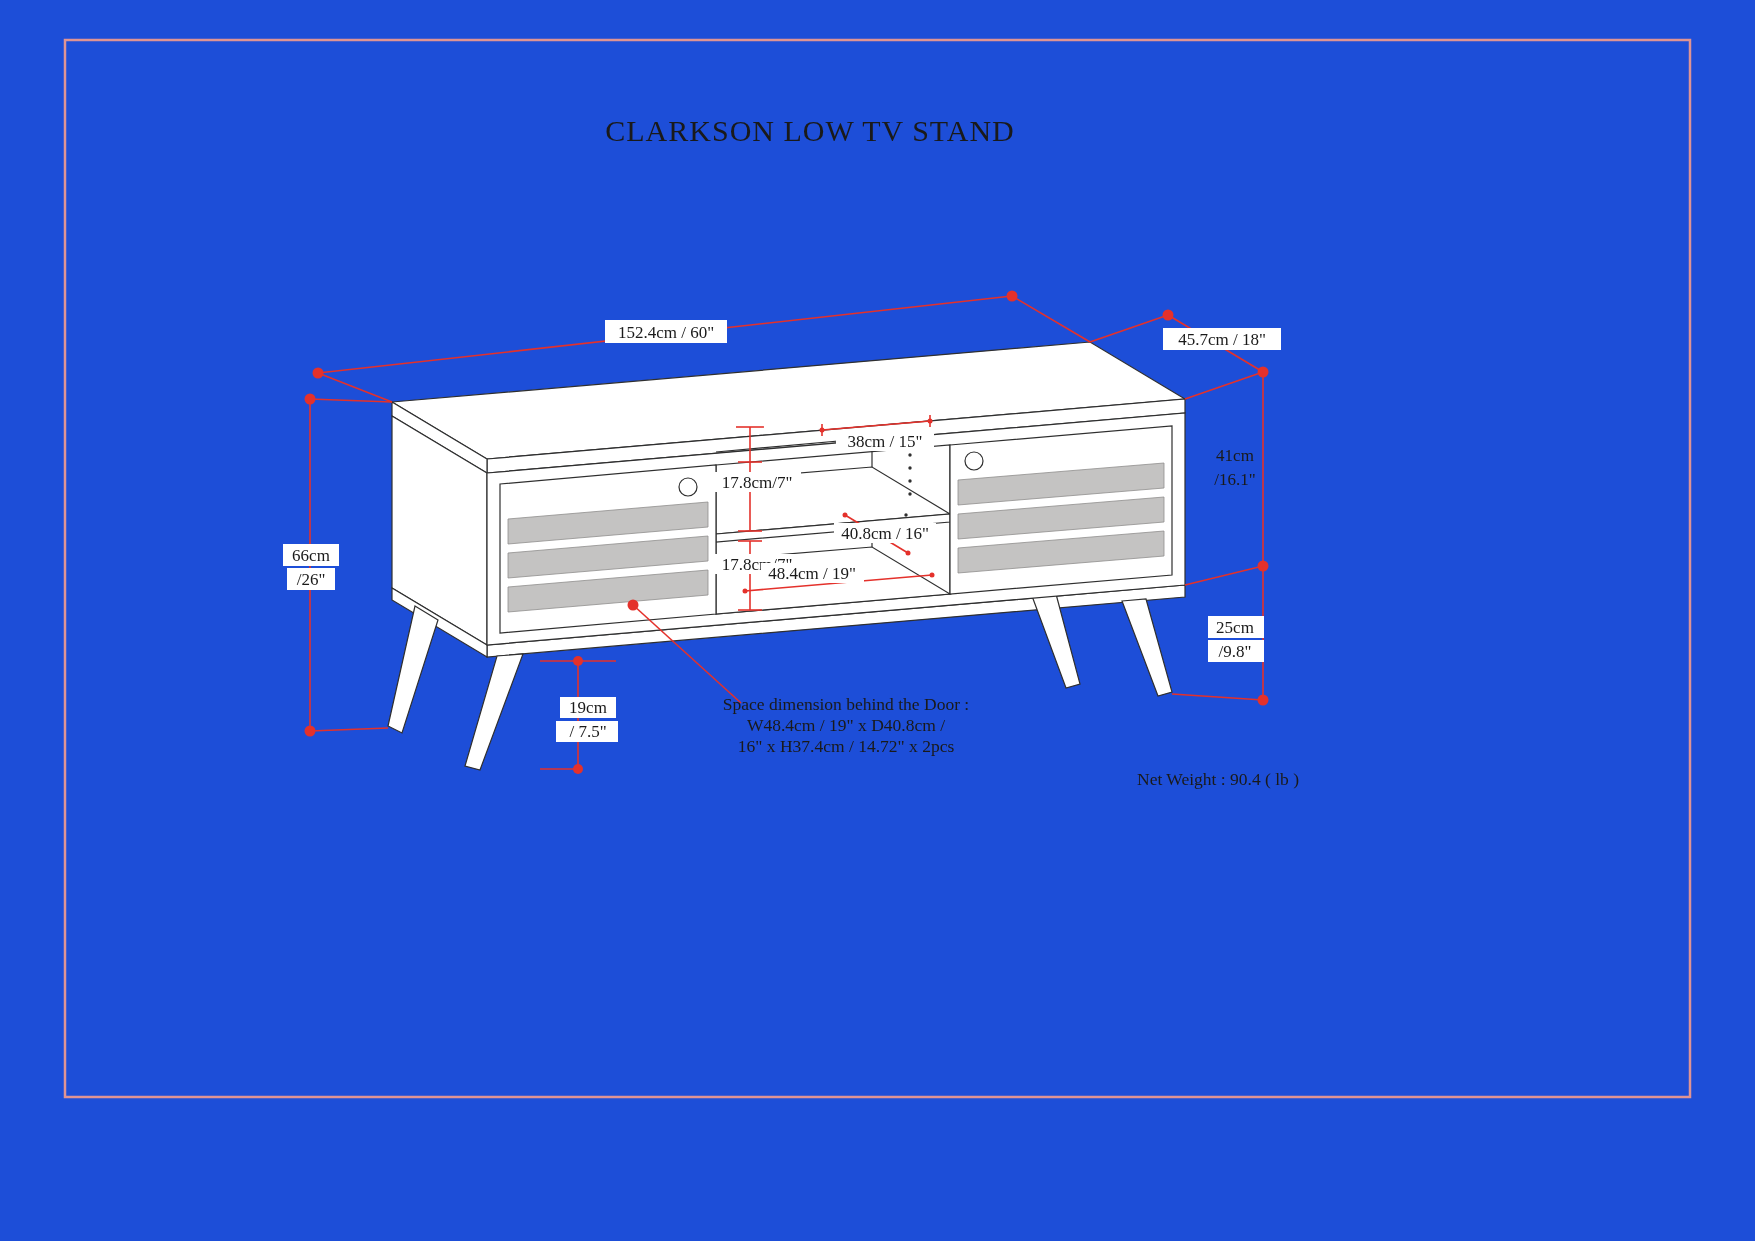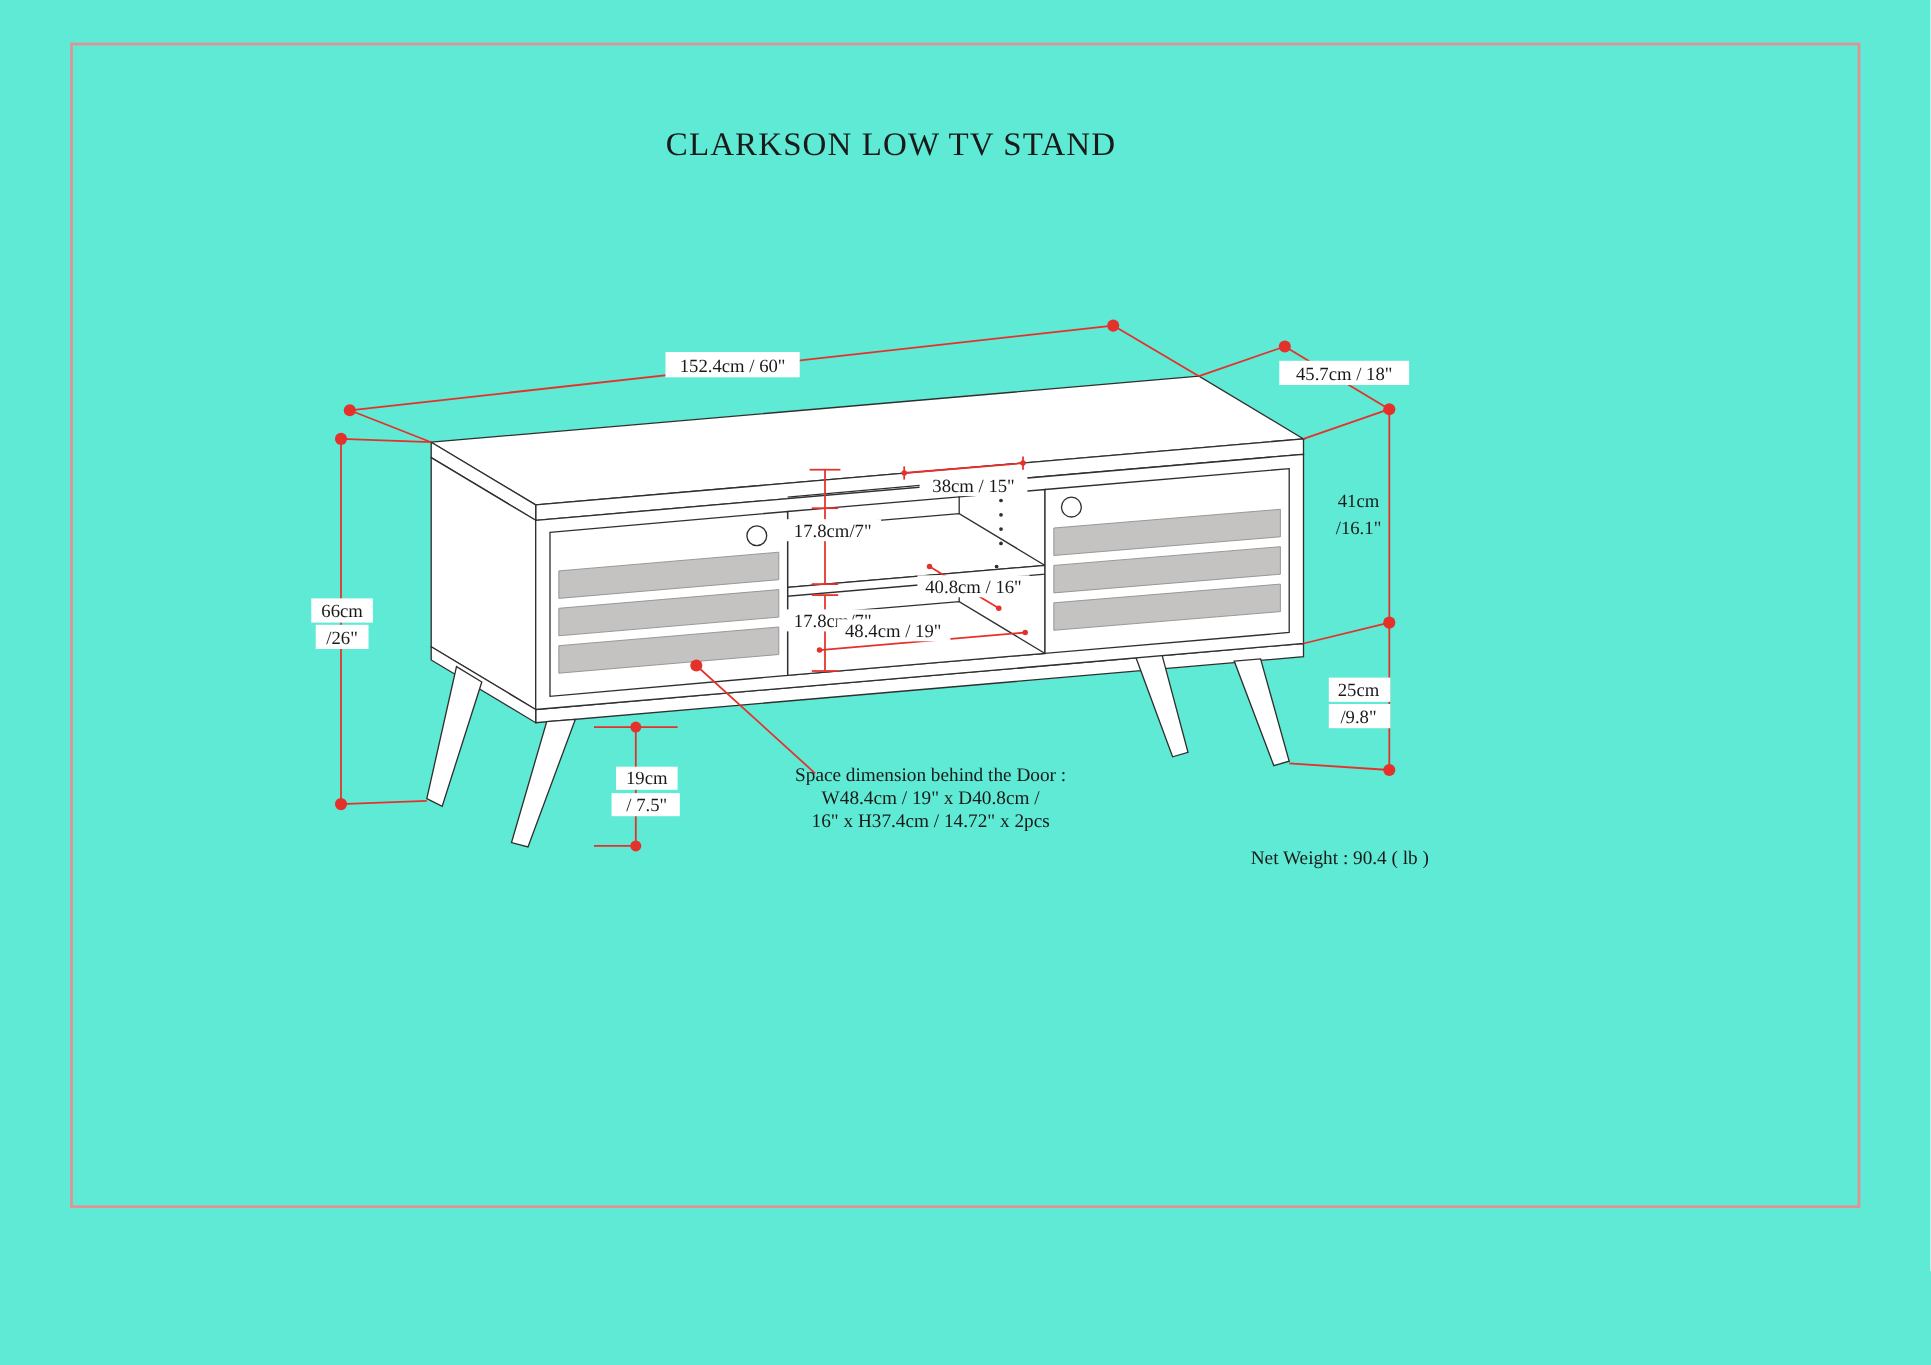--- a/index.html
+++ b/index.html
@@ -1,16 +1,16 @@
 <!DOCTYPE html>
 <html><head>
 <meta charset="utf-8">
 <style>
   html,body{margin:0;padding:0;background:#ffffff;}
-  .page{position:relative;width:1755px;height:1241px;background:#5eead4;overflow:hidden;
+  .page{position:relative;width:1755px;height:1241px;background:#1d4ed8;overflow:hidden;
         font-family:"Liberation Serif","DejaVu Serif",serif;}
   svg{position:absolute;left:0;top:0;}
   svg text{fill:#1a1a1a;font-family:"Liberation Serif","DejaVu Serif",serif;}
   .dimtxt{font-size:17px;}
   .notetxt{font-size:17.5px;}
   .titletxt{font-size:30px;letter-spacing:1px;}
   .blk{stroke:#2f2f2f;stroke-width:1.2;fill:none;}
   .blkf{stroke:#2f2f2f;stroke-width:1.2;fill:#ffffff;}
   .slat{stroke:#8f8e8d;stroke-width:0.8;}
   .red{stroke:#e4312b;stroke-width:1.6;fill:none;}

